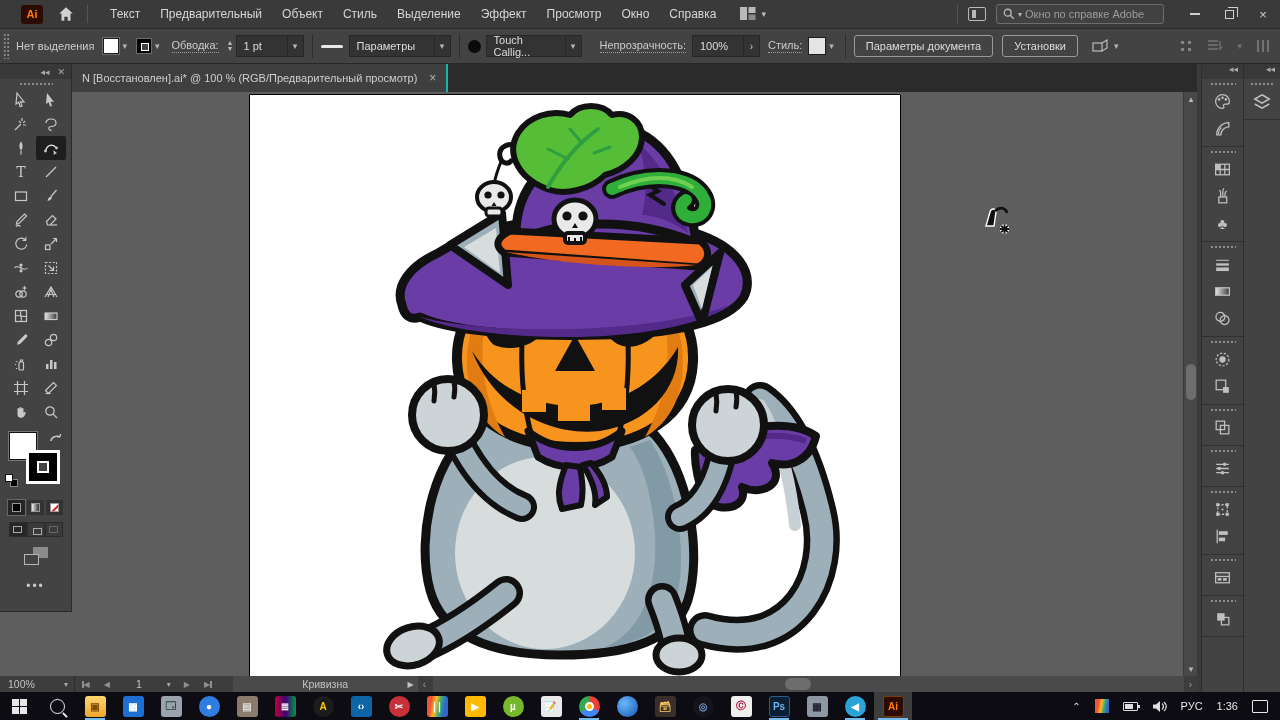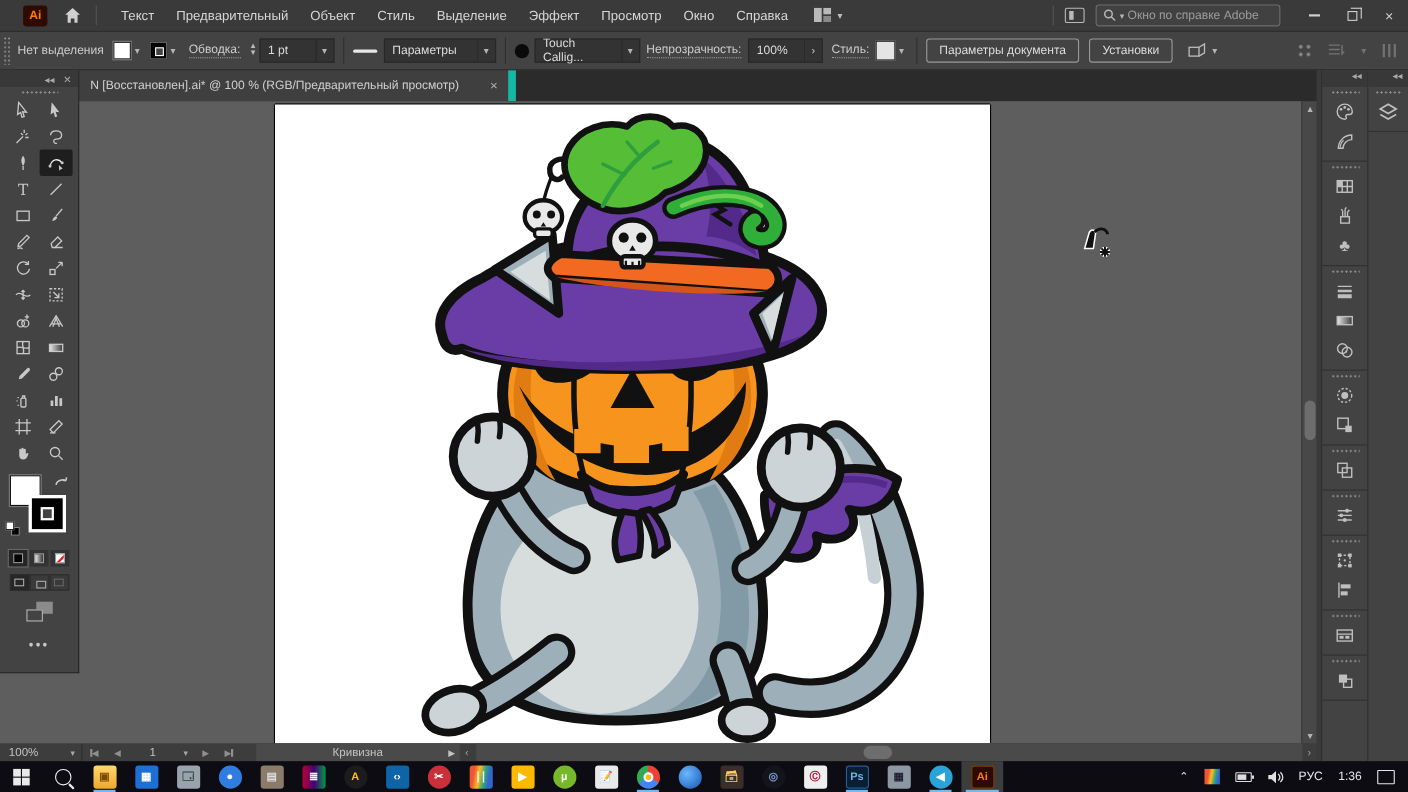--- a/index.html
+++ b/index.html
@@ -48,22 +48,22 @@
   .uniform-line { width:22px; height:3px; background:#e8e8e8; border-radius:2px; margin-right:6px; }
   .brush-dot { width:13px; height:13px; background:#0a0a0a; border-radius:50%; margin-right:5px; }
   .arrow-btn { width:16px; height:22px; background:#333; border:1px solid #272727; border-left:none; color:#ccc; display:flex; align-items:center; justify-content:center; font-size:10px;}
   .style-sw { width:18px; height:18px; background:#e4e4e4; border:1px solid #1d1d1d; }
   .ob-button { border:1px solid #9a9a9a; border-radius:3px; height:22px; display:flex; align-items:center; padding:0 11px; color:#dcdcdc; margin-right:9px; white-space:nowrap; }
   .ob-right { position:absolute; right:8px; top:0; height:34px; display:flex; align-items:center; gap:14px; opacity:.55; }
   .dim-grid { width:14px; height:14px; background-image:radial-gradient(circle,#bbb 1.5px,transparent 1.8px); background-size:7px 7px; }
 
   
   .tabbar { position:absolute; left:0; top:64px; width:1197px; height:28px; background:#2b2b2b; }
-  .tab { position:absolute; left:72px; top:0; height:28px; background:#3f3f3f; border-right:7px solid #14b8a6;
-    display:flex; align-items:center; padding:0 10px; color:#cfcfcf; font-size:11px; gap:28px;justify-content:space-between; }
+  .tab { position:absolute; left:72px; top:0; height:28px; background:#3f3f3f; border-right:2px solid #14b8a6;
+    display:flex; align-items:center; padding:0 10px; color:#cfcfcf; font-size:11px; gap:12px;justify-content:space-between; }
   .tabx { color:#b5b5b5; font-size:12px; }
 
   
   .canvas { position:absolute; left:0; top:92px; width:1183px; height:584px; background:#5e5e5e; overflow:hidden; }
   .artboard { position:absolute; left:250px; top:3px; width:650px; height:581px; background:#ffffff;
     box-shadow:1px 0 0 #000, -1px 0 0 #000, 0 -1px 0 #000; }
   .cursor { position:absolute; left:980px; top:112px; width:34px; height:34px; }
 
   
   .toolpanel { position:absolute; left:0; top:64px; width:72px; height:548px; background:#434343;
@@ -223,21 +223,21 @@
     <div class="field" style="width:52px">1 pt</div>
     <div class="dd-btn">▾</div>
     <div class="ob-sep"></div>
     <div class="uniform-line"></div>
     <div class="field" style="width:86px">Параметры</div>
     <div class="dd-btn">▾</div>
     <div class="ob-sep"></div>
     <div class="brush-dot"></div>
     <div class="field" style="width:80px">Touch Callig...</div>
     <div class="dd-btn">▾</div>
-    <span class="ob-label ob-link" style="margin-left:6px">Непрозрачность:</span>
+    <span class="ob-label ob-link" style="margin-left:18px">Непрозрачность:</span>
     <div class="field" style="width:52px">100%</div>
     <div class="arrow-btn">›</div>
     <span class="ob-label ob-link" style="margin-left:8px">Стиль:</span>
     <div class="style-sw"></div>
     <span class="chev">▾</span>
     <div class="ob-sep"></div>
     <div class="ob-button">Параметры документа</div>
     <div class="ob-button">Установки</div>
     <svg width="20" height="16" viewBox="0 0 20 16" style="margin-left:4px">
       <rect x="2" y="5" width="9" height="8" fill="none" stroke="#bbb" stroke-width="1.2"></rect>

